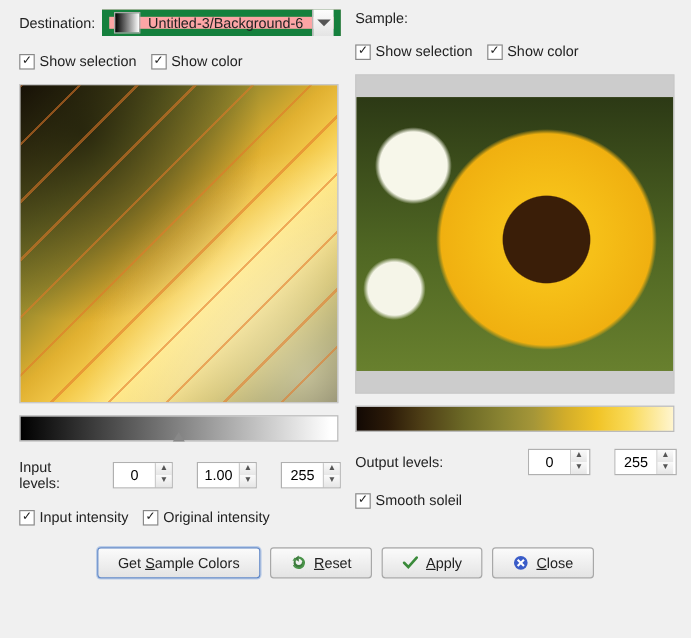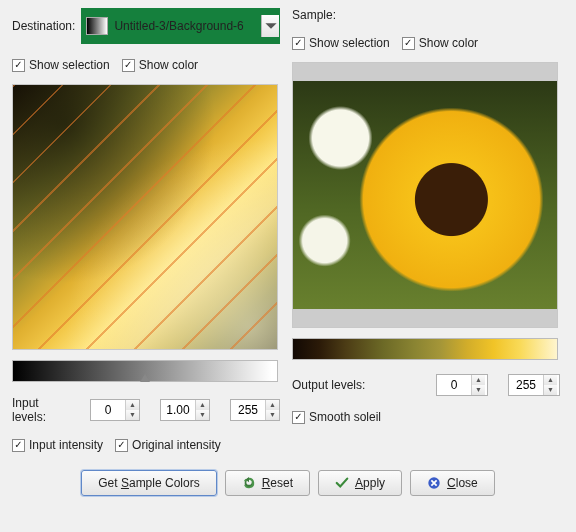--- a/index.html
+++ b/index.html
@@ -6,30 +6,30 @@
 body {
   font-family: "Segoe UI", Tahoma, sans-serif;
   font-size: 12px;
   background: #f0f0f0;
   color: #222;
   width: 576px;
   height: 532px;
   padding: 8px 12px;
 }
 .row { display: flex; align-items: center; }
-.two-panel { display: flex; justify-content: flex-start; gap: 12px; }
+.two-panel { display: flex; justify-content: flex-end; gap: 12px; }
 .panel { width: 268px; }
 
 
 .dd-group { display: flex; align-items: center; margin-bottom: 14px; }
 .dd-label { margin-right: 6px; }
 .dd {
   display: flex; align-items: center;
-  border: 1px solid #15803d; background: #15803d;
-  height: 36px; flex: 1;
+  border: 6px solid #15803d; background: #fca5a5;
+  height: 22px; flex: 1;
 }
 .dd-thumb {
   width: 22px; height: 18px; margin: 0 4px; border: 1px solid #aaa;
   display: flex; align-items: center; justify-content: center;
 }
 .dd-text { flex: 1; padding: 0 2px; overflow: hidden; white-space: nowrap; }
 .dd-arrow {
   width: 18px; height: 22px; border-left: 1px solid #b8b8b8;
   background: linear-gradient(#fdfdfd,#e4e4e4);
   display: flex; align-items: center; justify-content: center;

